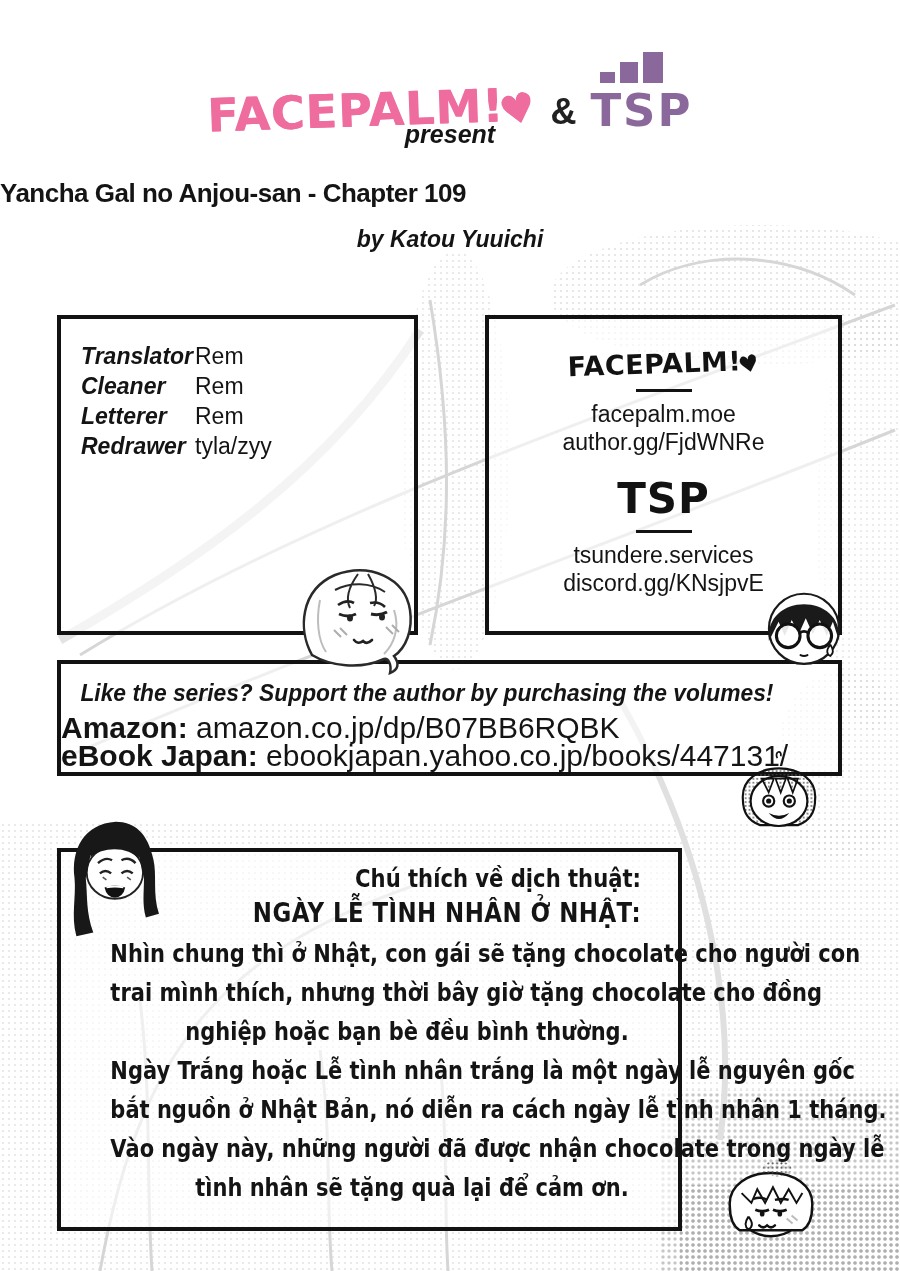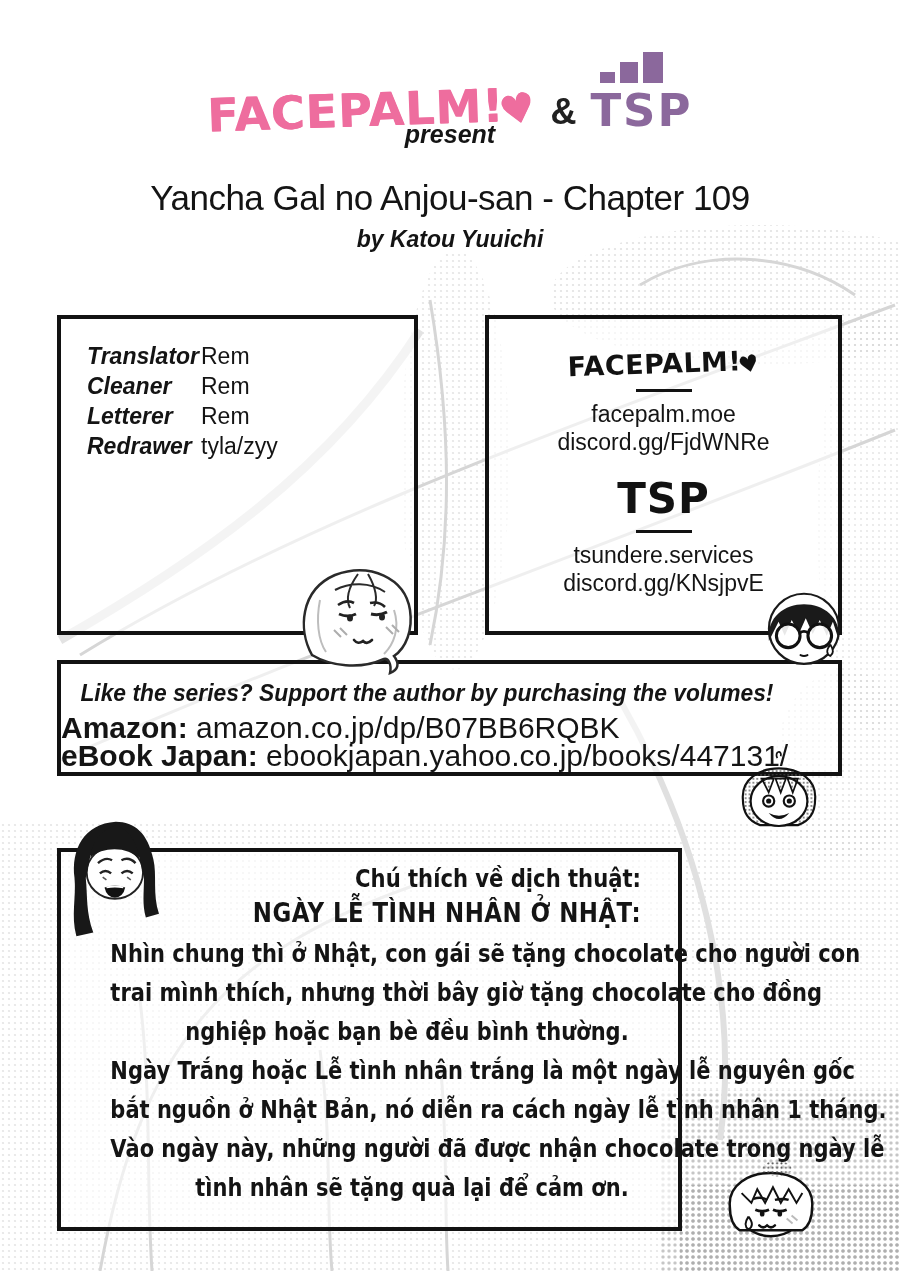--- a/index.html
+++ b/index.html
@@ -16,35 +16,35 @@
   .amp{font-size:36px;font-weight:bold;color:#212121;line-height:1;padding-bottom:3px;}
   .tsp-wrap{position:relative;padding-top:36px;line-height:1;}
   .tsp-text{font-family:"DejaVu Sans",sans-serif;font-weight:bold;font-size:45px;letter-spacing:2px;line-height:1;}
   .tsp-bars{position:absolute;top:0;left:10px;display:flex;align-items:flex-end;gap:5px;}
   .tsp-bars span{display:block;}
   .bar1{width:15px;height:11px;}
   .bar2{width:18px;height:21px;}
   .bar3{width:20px;height:31px;}
   .present{position:absolute;top:120px;left:0;right:0;text-align:center;font-size:25px;
            font-weight:bold;z-index:3;font-style:italic;}
-  .title{position:absolute;top:178px;left:0;right:0;text-align:center;font-size:35px;
-         font-weight:normal;letter-spacing:-.5px;z-index:3;}
+  .title{position:absolute;top:178px;left:0;right:0;text-align:left;font-size:26px;
+         font-weight:bold;letter-spacing:-.5px;z-index:3;}
   .byline{position:absolute;top:226px;left:0;right:0;text-align:center;font-size:23px;
           font-style:italic;font-weight:bold;z-index:3;}
 
   
   .box{position:absolute;border:4px solid #121212;background:rgba(255,255,255,.62);
        box-sizing:border-box;z-index:2;}
   .credits-box{left:57px;top:315px;width:361px;height:320px;}
   .group-box{left:485px;top:315px;width:357px;height:320px;text-align:center;}
   .support-box{left:57px;top:660px;width:785px;height:116px;}
   .note-box{left:57px;top:848px;width:625px;height:383px;text-align:right;}
 
   
-  .credits-table{padding:22px 0 0 26px;}
+  .credits-table{padding:22px 0 0 20px;}
   .credit-row{display:flex;font-size:23px;line-height:30px;}
   .credit-role{flex:0 0 114px;font-weight:bold;font-style:italic;}
   .credit-name{font-weight:normal;}
 
   
   .fp-black{margin-top:30px;font-family:"DejaVu Sans",sans-serif;font-weight:bold;font-size:27px;
             line-height:30px;letter-spacing:.5px;transform:rotate(-2deg);color:#121212;}
   .fp-black .fp-heart{font-size:23px;margin-left:-3px;}
   .divider{width:56px;height:3px;background:#121212;margin:9px auto 8px auto;}
   .g-line{font-size:23px;line-height:28px;}
@@ -144,21 +144,21 @@
           <span class="credit-role">Redrawer</span>
           <span class="credit-name">tyla/zyy</span>
         </div>
       </div>
   </div>
 
   <div class="box group-box">
     <div class="fp-black"><span>FACEPALM!</span><span class="fp-heart">♥</span></div>
     <div class="divider"></div>
     <div class="g-line">facepalm.moe</div>
-    <div class="g-line">discord.gg/FjdWNRe</div>
+    <div class="g-line">author.gg/FjdWNRe</div>
     <div class="tsp-big">TSP</div>
     <div class="divider"></div>
     <div class="g-line">tsundere.services</div>
     <div class="g-line">discord.gg/KNsjpvE</div>
   </div>
 
   <div class="box support-box">
     <div class="support-heading">Like the series? Support the author by purchasing the volumes!</div>
     <div class="support-links">
         <div class="support-line"><span class="support-label">Amazon:</span> <span class="support-url">amazon.co.jp/dp/B07BB6RQBK</span></div>

